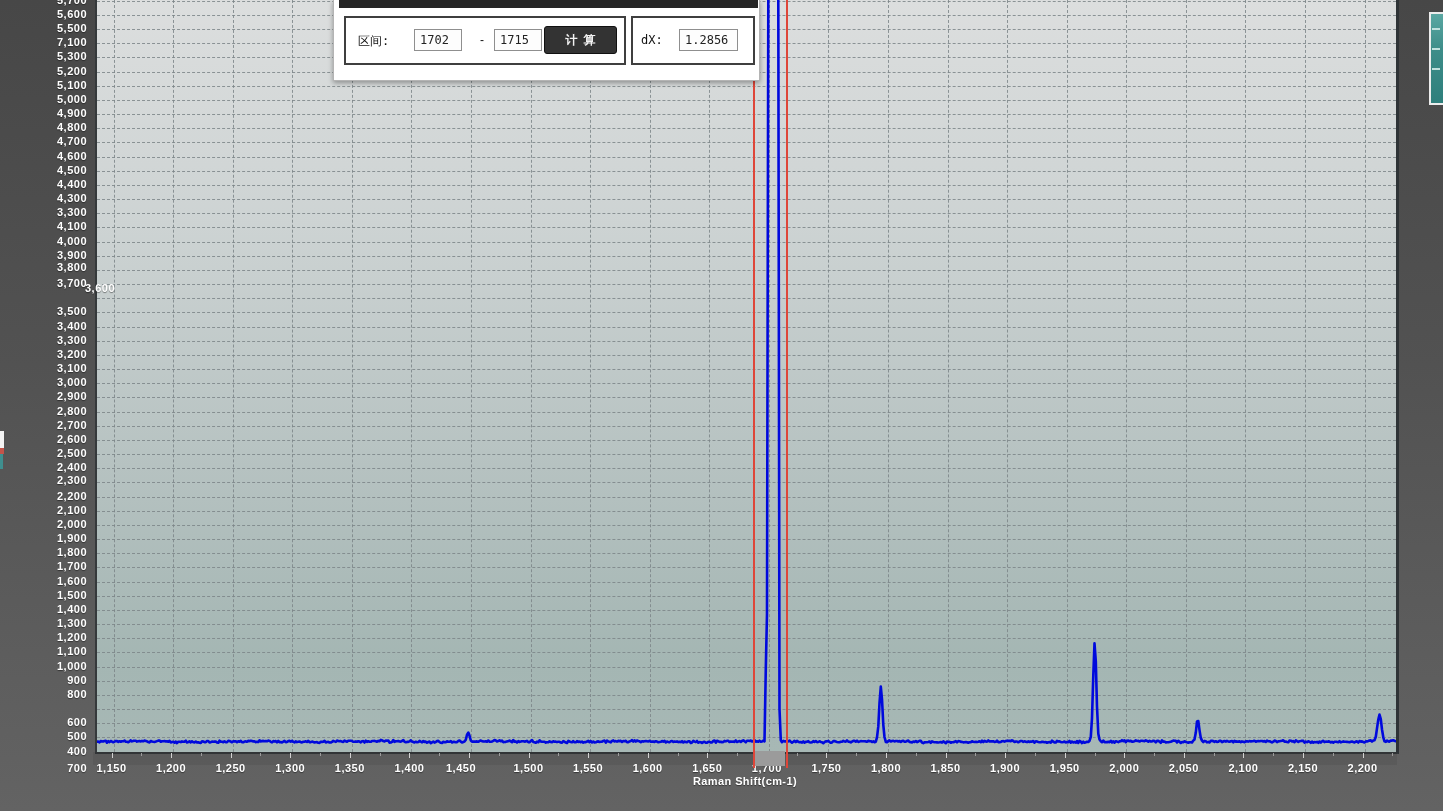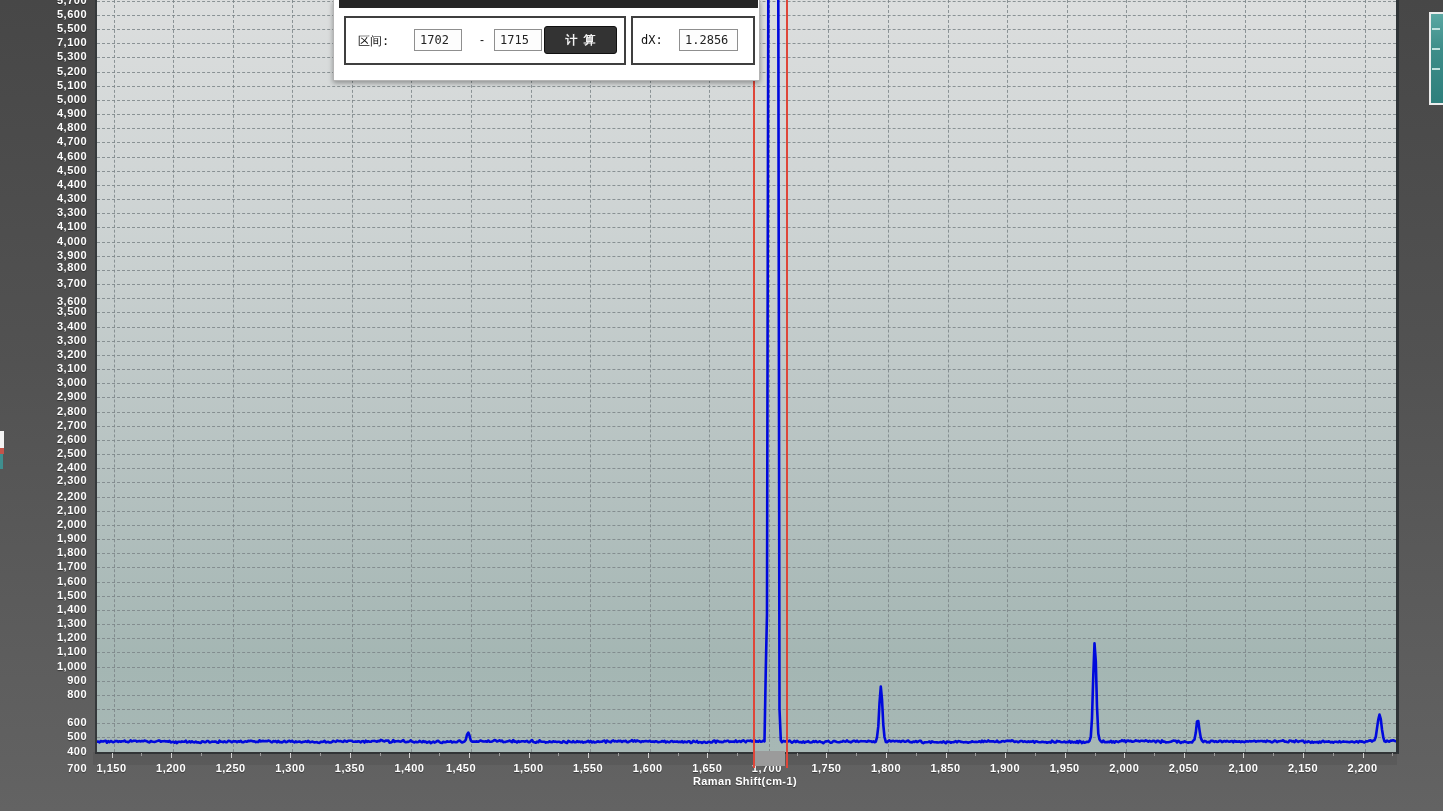--- a/index.html
+++ b/index.html
@@ -167,21 +167,21 @@
     <div class="ylab" style="top: 432.9px;">2,600</div>
     <div class="ylab" style="top: 418.7px;">2,700</div>
     <div class="ylab" style="top: 404.6px;">2,800</div>
     <div class="ylab" style="top: 390.4px;">2,900</div>
     <div class="ylab" style="top: 376.2px;">3,000</div>
     <div class="ylab" style="top: 362.1px;">3,100</div>
     <div class="ylab" style="top: 347.9px;">3,200</div>
     <div class="ylab" style="top: 333.7px;">3,300</div>
     <div class="ylab" style="top: 319.6px;">3,400</div>
     <div class="ylab" style="top: 305.4px;">3,500</div>
-    <div class="ylab" style="top: 295px;">3,600</div>
+    <div class="ylab" style="top: 282px; margin-left: 28px;">3,600</div>
     <div class="ylab" style="top: 277.1px;">3,700</div>
     <div class="ylab" style="top: 261px;">3,800</div>
     <div class="ylab" style="top: 248.7px;">3,900</div>
     <div class="ylab" style="top: 234.6px;">4,000</div>
     <div class="ylab" style="top: 220.4px;">4,100</div>
     <div class="ylab" style="top: 206.2px;">3,300</div>
     <div class="ylab" style="top: 192.1px;">4,300</div>
     <div class="ylab" style="top: 177.9px;">4,400</div>
     <div class="ylab" style="top: 163.8px;">4,500</div>
     <div class="ylab" style="top: 149.6px;">4,600</div>

